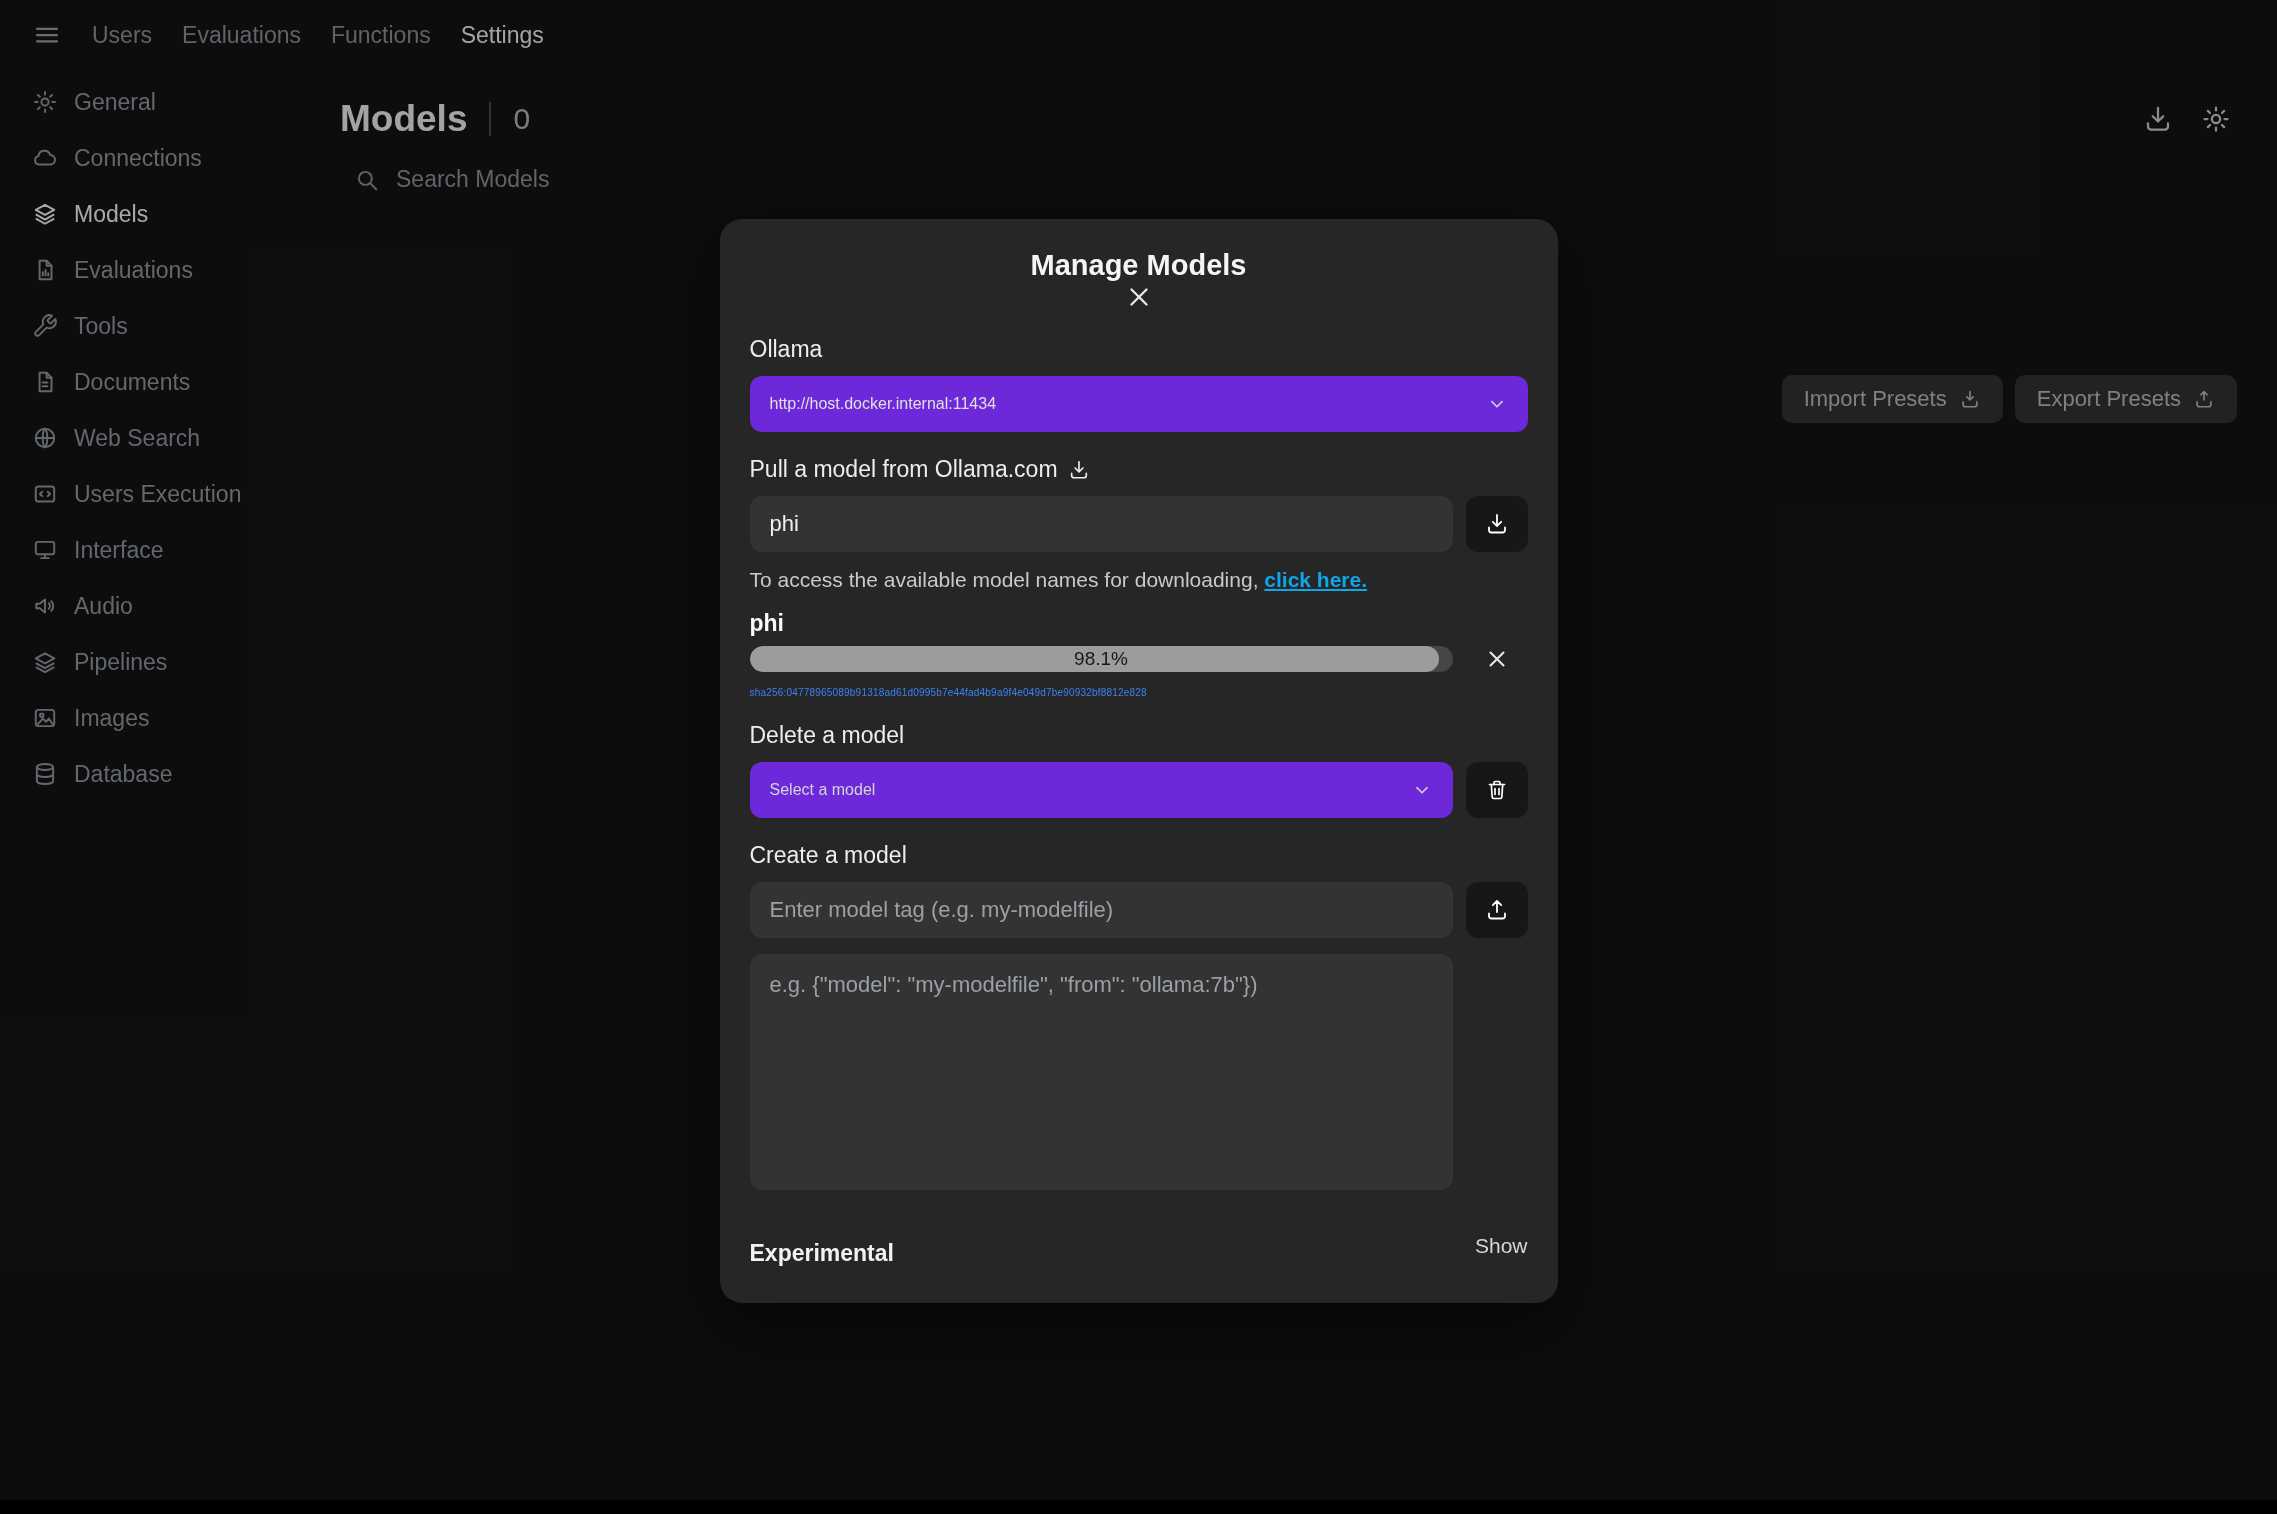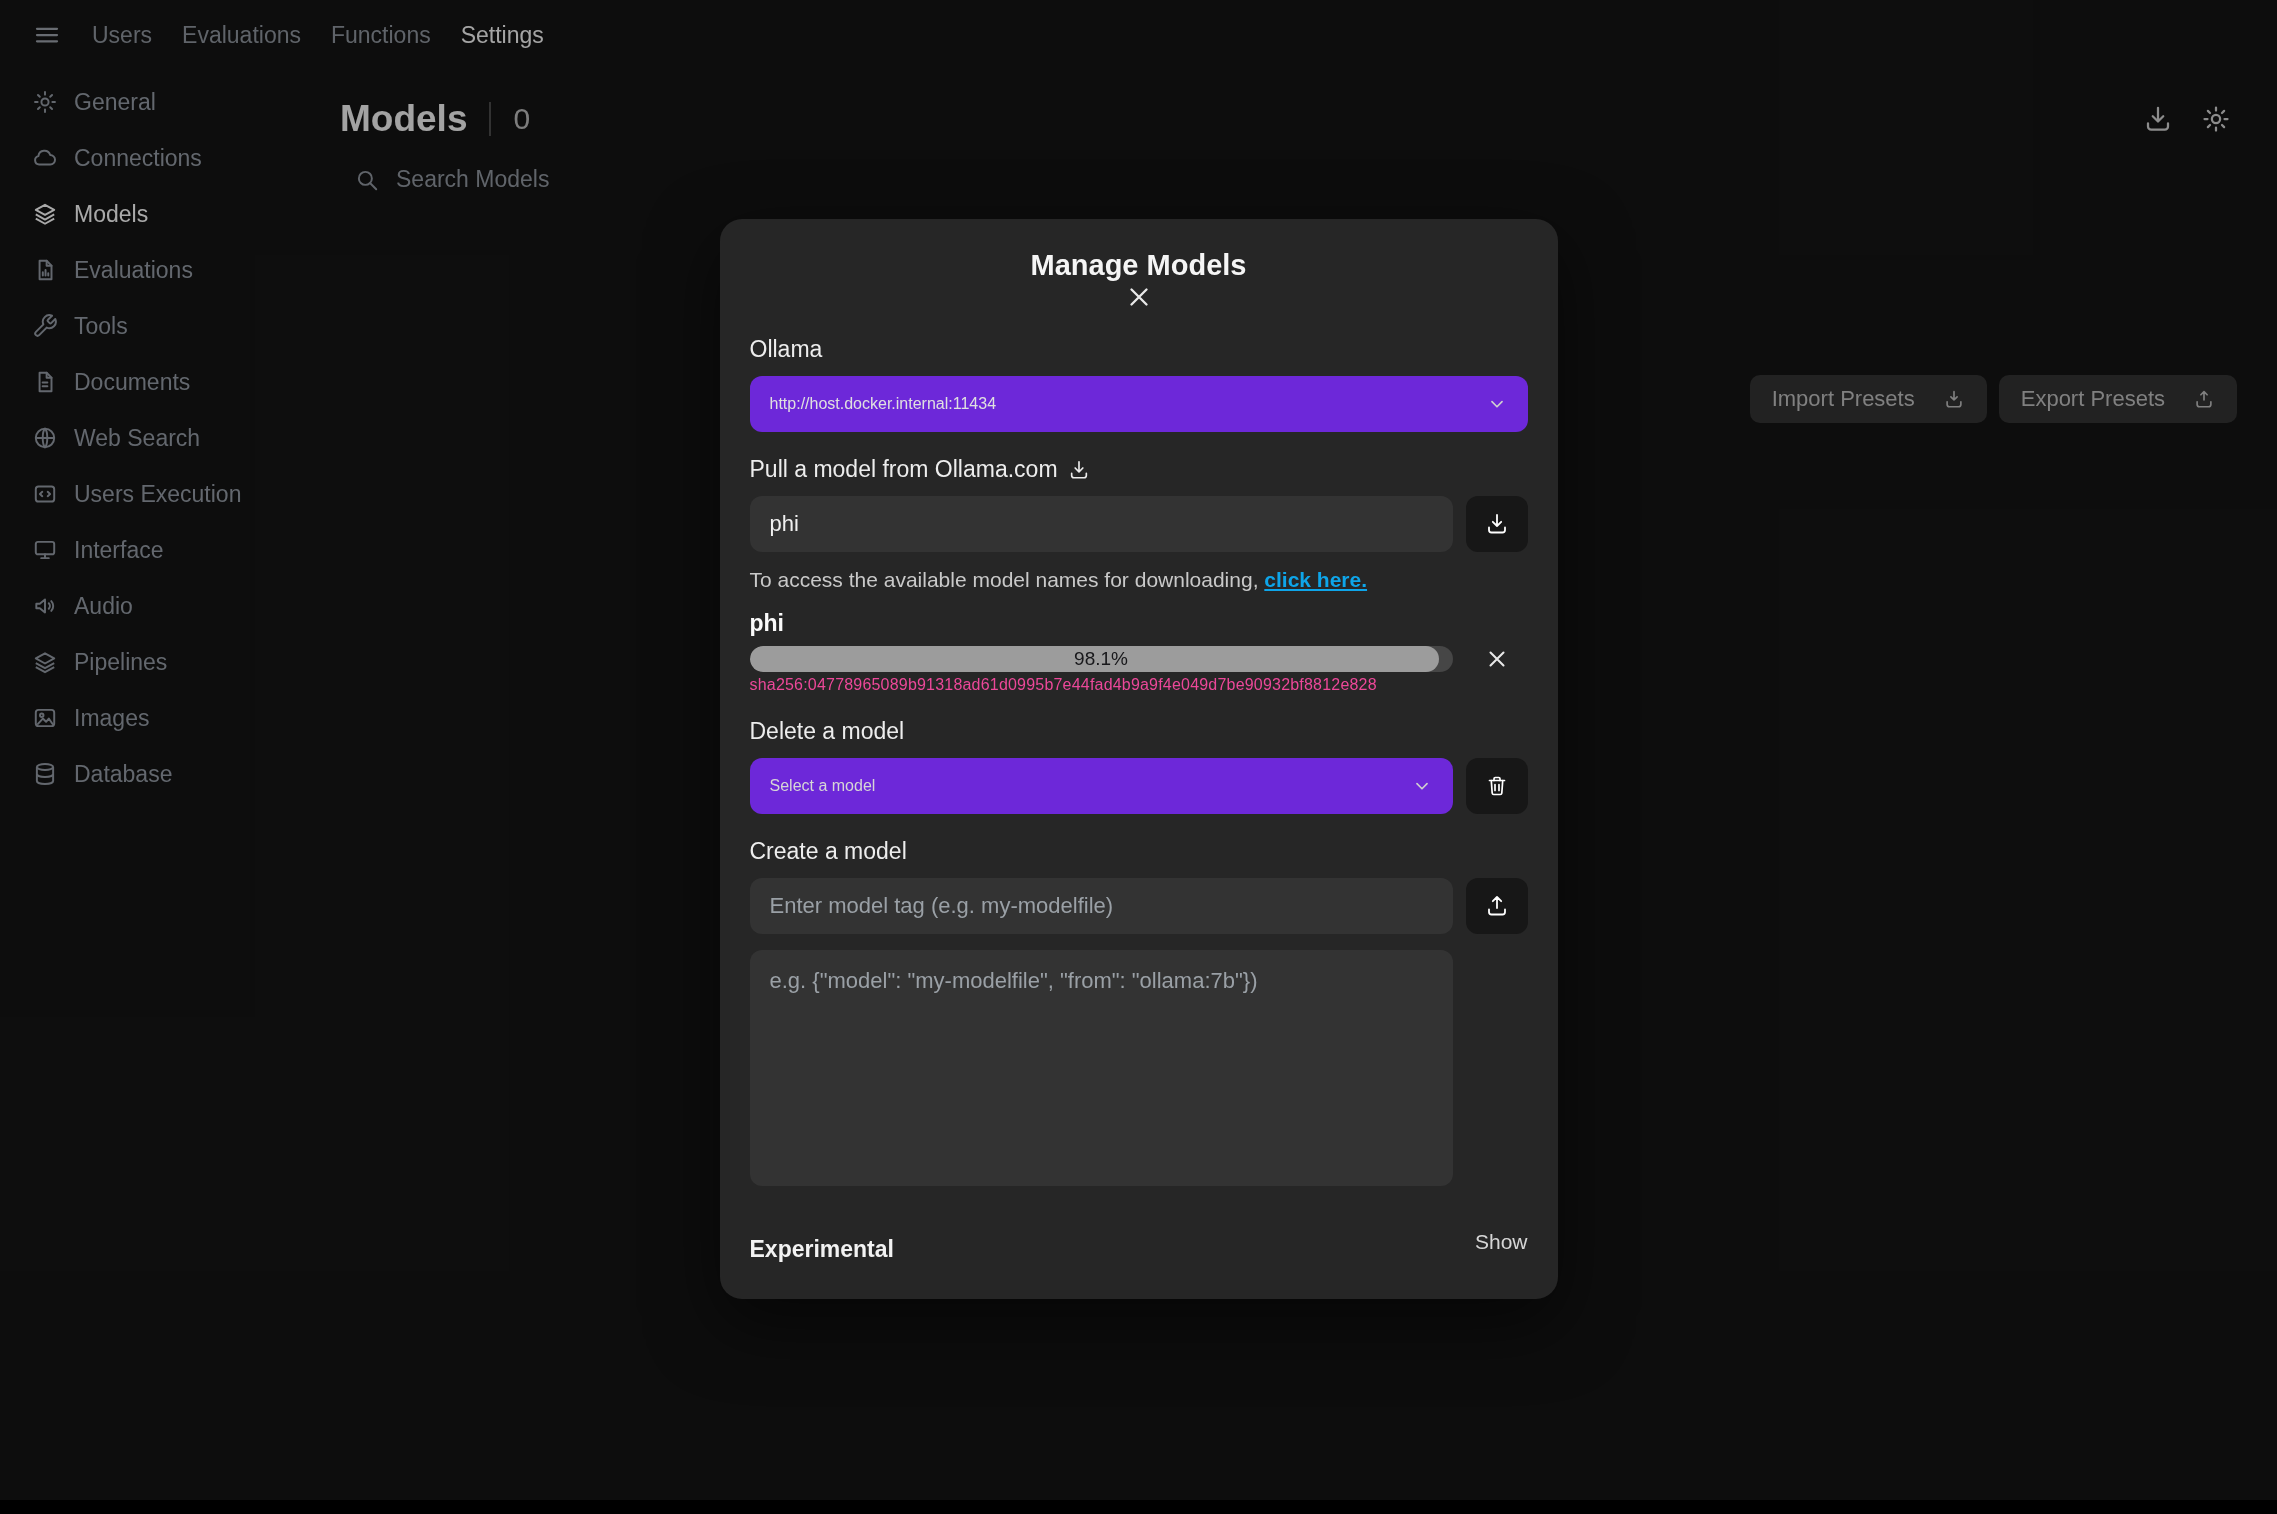--- a/index.html
+++ b/index.html
@@ -38,21 +38,21 @@
   .header-icons svg { width:30px; height:30px; }
 
   .search-row { margin-top:26px; display:flex; align-items:center; gap:16px; padding-left:14px; color:#8e949c; }
   .search-row svg { width:26px; height:26px; }
   .search-input { background:transparent; border:none; outline:none; font-size:23px; color:#e5e5e5;
     font-family:inherit; width:500px; }
   .search-input::placeholder { color:#8e949c; }
 
   .presets { position:absolute; top:305px; right:40px; display:flex; gap:12px; }
   .preset-btn { height:48px; padding:0 22px; background:#333333; border:none; border-radius:10px;
-    font-size:22px; color:#bdbdbd; display:flex; align-items:center; gap:28px; cursor:pointer; font-family:inherit; }
+    font-size:22px; color:#bdbdbd; display:flex; align-items:center; gap:12px; cursor:pointer; font-family:inherit; }
   .preset-btn svg { width:22px; height:22px; }
 
   .bottom-bar { position:absolute; left:0; right:0; bottom:0; height:14px; background:#000; }
 
   
   .backdrop { position:absolute; inset:0; background:rgba(0,0,0,0.32); z-index:10; }
   .modal { position:absolute; left:50%; transform:translateX(-50%); top:219px; width:838px;
     background:#262626; border-radius:22px; z-index:20; padding:30px 30px 36px;
     box-shadow:0 24px 70px rgba(0,0,0,0.55); }
   .modal-head { display:flex; align-items:center; justify-content:space-between;flex-direction:column; }
@@ -83,21 +83,21 @@
 
   .progress-row { margin-top:9px; display:flex; align-items:center; gap:13px; }
   .progress-wrap { flex:1; position:relative; height:26px; border-radius:13px; background:#464646; overflow:hidden; }
   .progress-fill { position:absolute; left:0; top:0; bottom:0; background:#9c9c9c; border-radius:13px; }
   .progress-label { position:absolute; inset:0; display:flex; align-items:center; justify-content:center;
     font-size:19px; font-weight:500; color:#18181b; }
   .cancel-area { width:62px; flex:0 0 62px; display:flex; justify-content:center; }
   .cancel-btn { background:none; border:none; color:#e8e8e8; cursor:pointer; }
   .cancel-btn svg { width:26px; height:26px; }
 
-  .digest { margin-top:4px; font-size:16px; color:#ec4899; letter-spacing:0.2px; }
+  .digest { margin-top:15px; font-size:10px; color:#3b82f6; letter-spacing:0.2px; }
 
   .modelfile-area { margin-top:16px; width:calc(100% - 75px); height:236px; background:#333333;
     border:none; outline:none; border-radius:12px; padding:18px 20px; font-size:22px; color:#e8e8e8;
     font-family:inherit; resize:none; }
   .modelfile-area::placeholder { color:#9aa0a6; }
 
   .modal-footer { margin-top:30px; display:flex; align-items:center; justify-content:space-between; }
   .exp-label { font-size:23px; font-weight:600; color:#f2f2f2;margin-top:16px; }
   .show-btn { background:none; border:none; font-size:21px; color:#d6d6d6; cursor:pointer; font-family:inherit; }
 </style>

